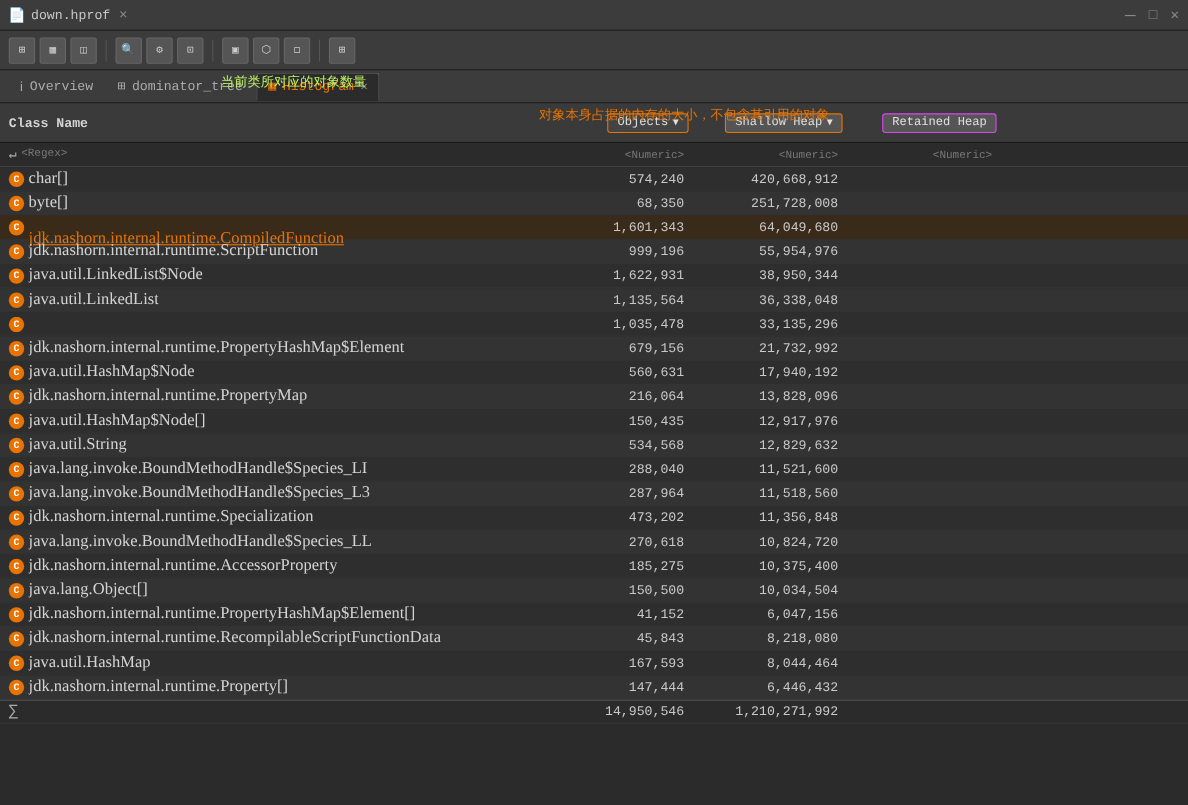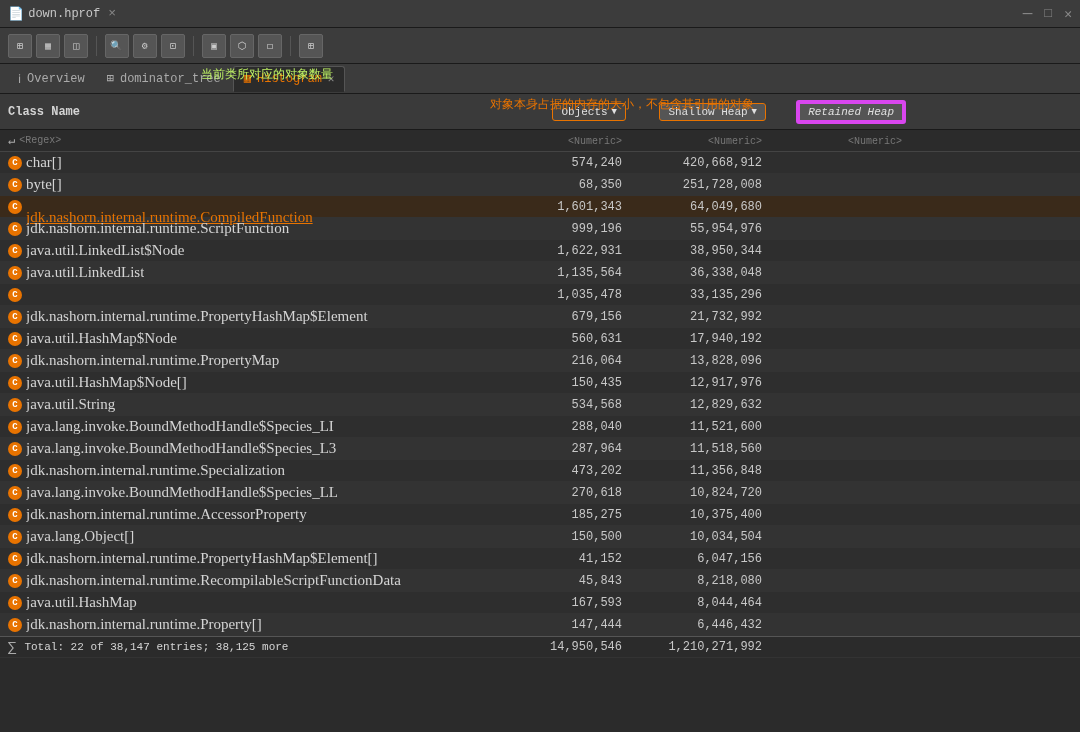--- a/index.html
+++ b/index.html
@@ -271,21 +271,21 @@
         <span style="font-size:9px;">▼</span>
       </div>
     </div>
     <div style="width:140px;padding:0 4px;display:flex;align-items:center;justify-content:flex-end;">
       <div class="col-header-btn" style="border:1px solid #e87300;">
         <span>Shallow Heap</span>
         <span style="font-size:9px;">▼</span>
       </div>
     </div>
     <div style="width:140px;padding:0 4px;display:flex;align-items:center;justify-content:flex-end;">
-      <div class="col-header-btn" style="border:4px solid #d946ef;font-style:italic;">
+      <div class="col-header-btn" style="border:1px solid #d946ef;">
         <span>Retained Heap</span>
       </div>
     </div>
   </div>
 
   <div class="table-row" style="background:#2b2b2b;height:22px;border-bottom:1px solid #444;">
     <div class="cell-class">
       <span style="color:#aaa;font-size:12px;">↵</span>
       <span class="numeric-placeholder">&lt;Regex&gt;</span>
     </div>
@@ -496,20 +496,19 @@
         </div>
         <div class="cell-objects">147,444</div>
         <div class="cell-shallow">6,446,432</div>
         <div class="cell-retained"></div>
       </div>
     </div>
 
   <div class="table-row total-row" style="background:#2b2b2b;border-top:1px solid #555;">
     <div class="cell-class">
       <span style="color:#aaa;font-size:14px;margin-right:4px;">∑</span>
-      <span style="font-size:11px;color:#d4d4d4;">Total: 22 of 38,147 entries; 38,125 more</span>
     </div>
     <div class="cell-objects">14,950,546</div>
     <div class="cell-shallow">1,210,271,992</div>
     <div class="cell-retained"></div>
   </div>
 
 </div>
 
 </body></html>

